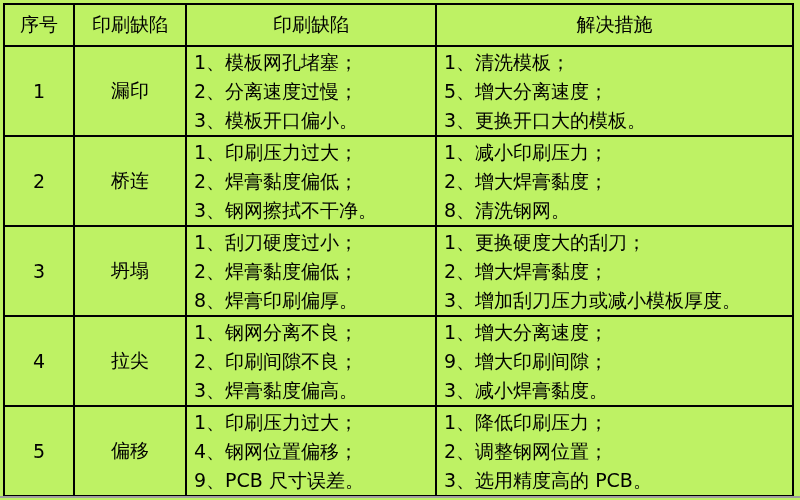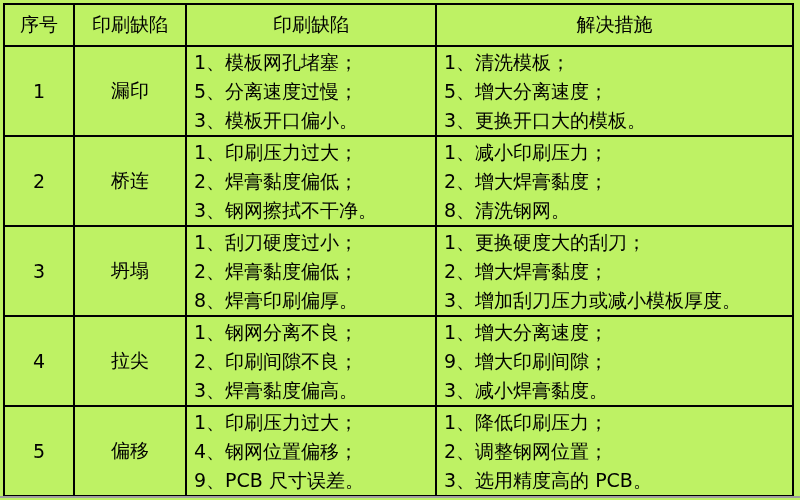--- a/index.html
+++ b/index.html
@@ -59,21 +59,21 @@
         <th>印刷缺陷</th>
         <th>解决措施</th>
       </tr>
     </thead>
     <tbody>
       <tr>
         <td class="c-no">1</td>
         <td class="c-defect">漏印</td>
         <td class="c-list">
           <div class="line">1、模板网孔堵塞；</div>
-          <div class="line">5、分离速度过慢；</div>
+          <div class="line">2、分离速度过慢；</div>
           <div class="line">3、模板开口偏小。</div>
         </td>
         <td class="c-list">
           <div class="line">1、清洗模板；</div>
           <div class="line">5、增大分离速度；</div>
           <div class="line">3、更换开口大的模板。</div>
         </td>
       </tr>
       <tr>
         <td class="c-no">2</td>

